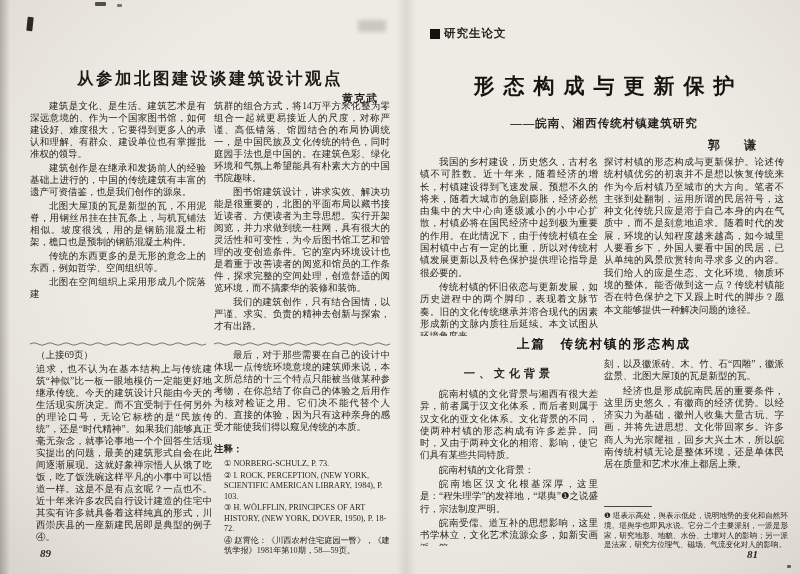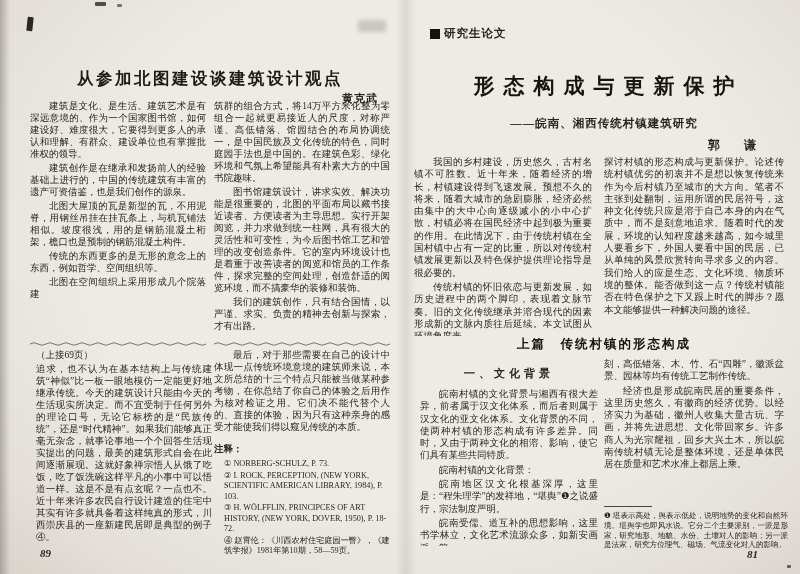--- a/index.html
+++ b/index.html
@@ -49,21 +49,21 @@
   
   .rp-cat{top:12px;left:16px;display:flex;align-items:center;gap:4px;}
   .rp-cat-sq{width:10px;height:10px;background:#16120e;}
   .rp-cat-label{font-weight:bold;font-size:11.5px;letter-spacing:1px;}
   .rp-title{top:58px;left:0;width:100%;text-align:center;font-size:21px;
     font-weight:bold;letter-spacing:9px;text-indent:9px;color:#17130f;}
   .rp-subtitle{top:102px;left:0;width:100%;text-align:center;
     font-size:11.5px;font-weight:bold;letter-spacing:1px;}
   .rp-author{top:123px;right:32px;font-weight:bold;font-size:12px;letter-spacing:6px;font-family:Liberation Serif, serif;}
   .rp-col{width:178px;font-size:9.5px;line-height:12.3px;}
-  .rp-intro1{top:142px;left:0;height:180px;overflow:hidden;}
+  .rp-intro1{top:142px;left:6px;height:180px;overflow:hidden;}
   .rp-intro2{top:142px;left:190px;width:180px;height:192px;overflow:hidden;}
   .rp-part{top:322px;left:0;width:100%;text-align:center;
     font-size:12.5px;font-weight:bold;letter-spacing:2px;color:#17130f;}
   .rp-sec-h{top:352px;left:6px;width:178px;text-align:center;
     font-size:11px;font-weight:bold;letter-spacing:4px;}
   .rp-sec1{top:374px;left:6px;height:158px;overflow:hidden;}
   .rp-sec2{top:344px;left:190px;width:180px;height:146px;overflow:hidden;}
   .fn-rule{top:492px;left:190px;width:48px;border-top:1px solid #4a453e;}
   .fn{top:497px;left:190px;width:184px;font-size:7.6px;line-height:9.8px;
     text-align:justify;text-indent:0;}
@@ -144,21 +144,21 @@
     <div class="abs rp-part">上篇　传统村镇的形态构成</div>
     <div class="abs rp-sec-h">一、文化背景</div>
 
     <div class="abs rp-col rp-sec1">
       <p>皖南村镇的文化背景与湘西有很大差异，前者属于汉文化体系，而后者则属于汉文化的亚文化体系。文化背景的不同，使两种村镇的形态构成有许多差异。同时，又由于两种文化的相溶、影响，使它们具有某些共同特质。</p>
       <p>皖南村镇的文化背景：</p>
       <p>皖南地区汉文化根基深厚，这里是：“程朱理学”的发祥地，“堪舆”❶之说盛行，宗法制度严明。</p>
       <p>皖南受儒、道互补的思想影响，这里书学林立，文化艺术流源众多，如新安画派、篆</p>
     </div>
     <div class="abs rp-col rp-sec2">
-      <p class="noindent">刻，高低错落、木、竹、石“四雕”，徽派盆景、园林等均有传统工艺制作传统。</p>
+      <p class="noindent">刻，以及徽派砖、木、竹、石“四雕”，徽派盆景、北图大屋顶的瓦是新型的瓦。</p>
       <p>经济也是形成皖南民居的重要条件，这里历史悠久，有徽商的经济优势。以经济实力为基础，徽州人收集大量古玩、字画，并将先进思想、文化带回家乡。许多商人为光宗耀祖，回乡大兴土木，所以皖南传统村镇无论是整体环境，还是单体民居在质量和艺术水准上都居上乘。</p>
     </div>
 
     <div class="abs fn-rule"></div>
     <div class="abs fn">❶ 堪表示高处，舆表示低处，说明地势的变化和自然环境。堪舆学也即风水说。它分二个主要派别，一派是形家，研究地形、地貌、水份、土壤对人的影响；另一派是法家，研究方位理气、磁场、气流变化对人的影响。</div>
 
     <div class="abs rp-pageno">81</div>
   </div>
 </div>
 

